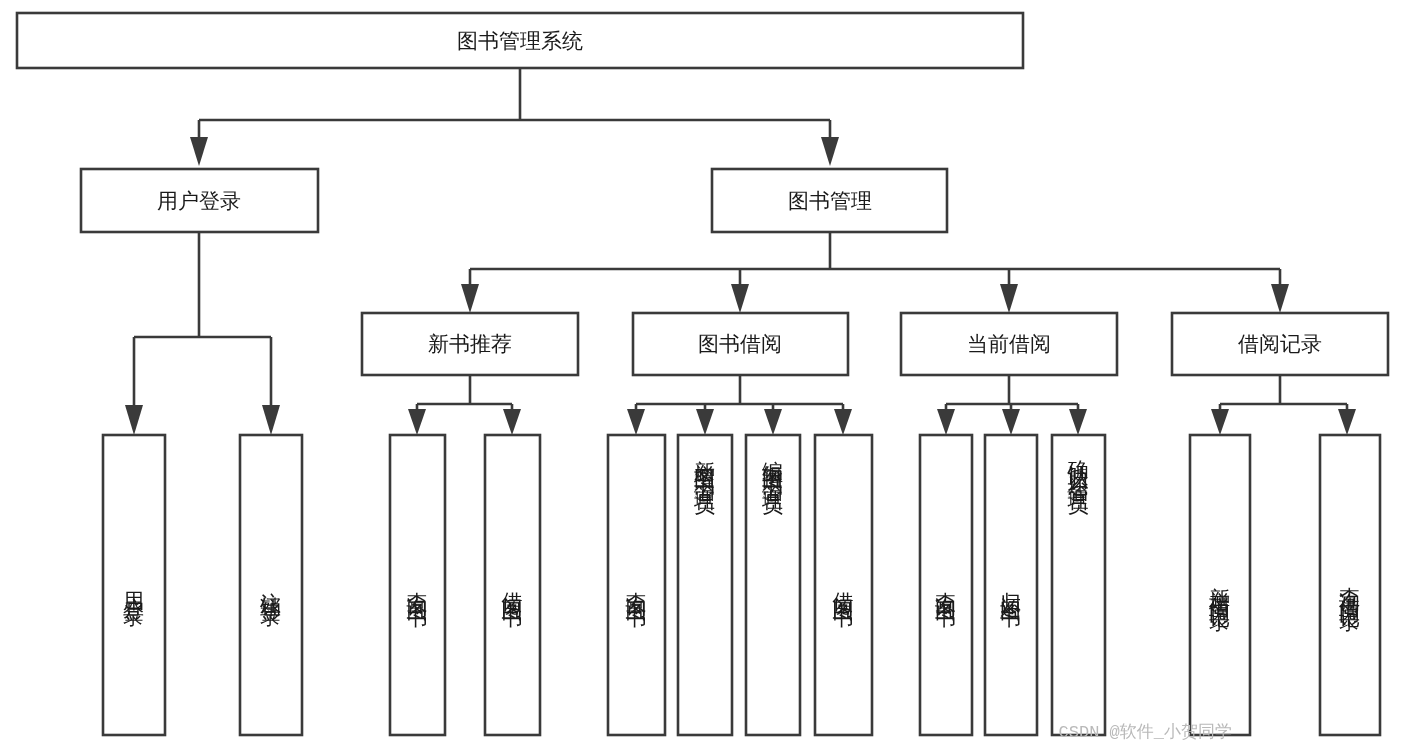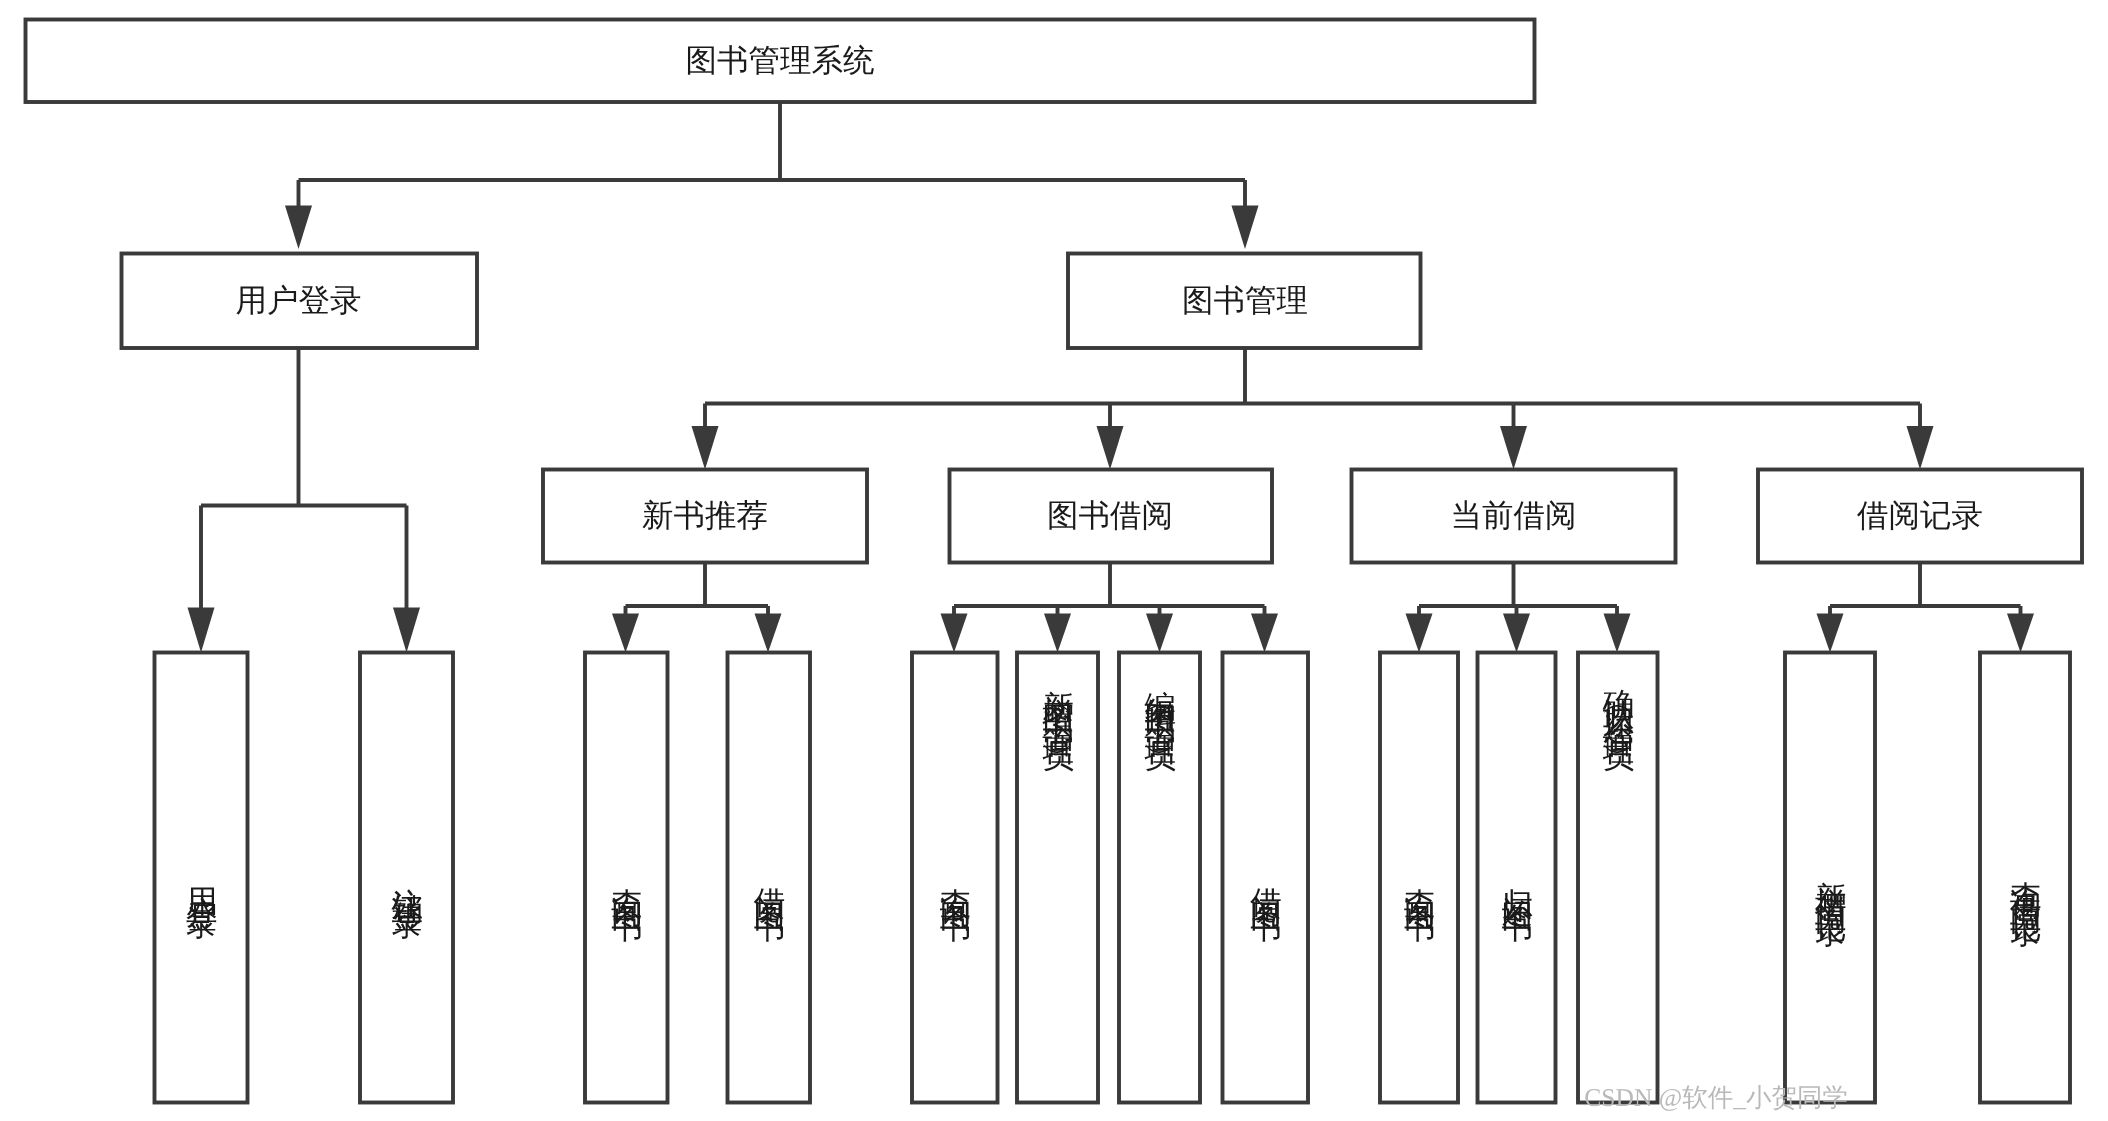--- a/index.html
+++ b/index.html
@@ -53,21 +53,21 @@
     font-size: 21px;
     fill: #1a1a1a;
     writing-mode: vertical-rl;
     text-orientation: upright;
     letter-spacing: 4px;
   }
   .watermark {
     position: absolute;
     right: 10px;
     bottom: 4px;
-    font-family: Liberation Serif, serif;
+    font-family: Liberation Mono, monospace;
     font-size: 17px;
     color: #b9b9b9;
     white-space: nowrap;
     user-select: none;
   }
 </style>
 </head>
 <body>
 
 <div id="diagram-root">

